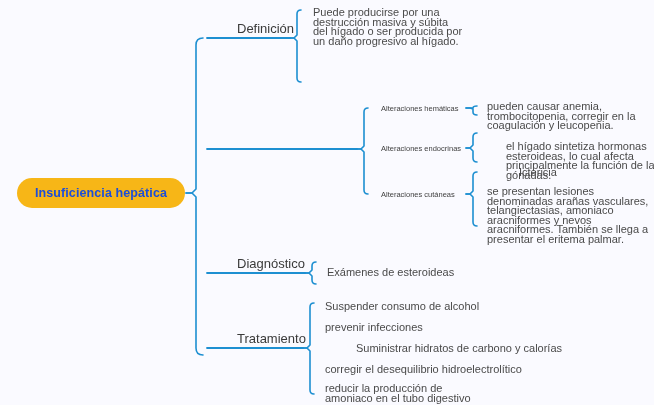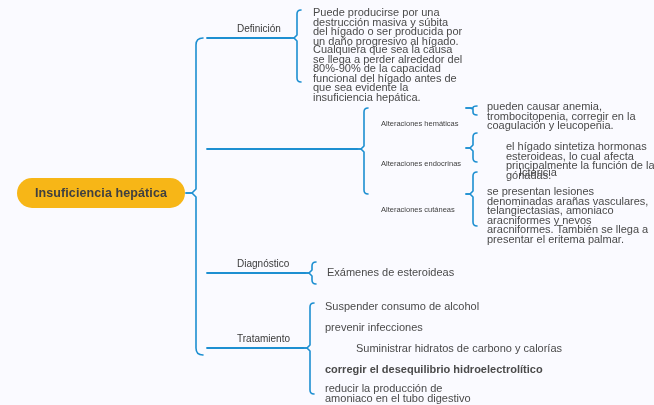--- a/index.html
+++ b/index.html
@@ -37,43 +37,42 @@
     background: #F7B617;
     border-radius: 15px;
     display: flex;
     align-items: center;
     justify-content: center;
     box-sizing: border-box;
   }
   .root-label {
     font-size: 12.5px;
     font-weight: bold;
-    color: #404040;
+    color: #1d4ed8;
     letter-spacing: 0.1px;
     white-space: nowrap;
   }
   
   .branch {
     position: absolute;
   }
   .branch-label {
-    font-size: 10px;
+    font-size: 13px;
     color: #3A3A3A;
     white-space: nowrap;
     line-height: 13px;
     padding: 0 6px 2px 6px;
   }
   
   .sub-label {
     position: absolute;
     font-size: 7.5px;
     color: #3F3F3F;
     white-space: nowrap;
     line-height: 10px;
-    margin-top: 15px;
   }
   
   .leaf {
     position: absolute;
     font-size: 11px;
     color: #4A4A4A;
     line-height: 9.6px;
   }
   .leaf-narrow { width: 152px; }
   .leaf-wide   { width: 162px; }
@@ -120,21 +119,20 @@
   <div class="root-node">
     <span class="root-label">Insuficiencia hepática</span>
   </div>
 
   <div class="branch" style="left:231px; top:22px;">
     <div class="branch-label">Definición</div>
   </div>
 
   <div class="leaf leaf-narrow" style="left:313px; top:8px;">Puede producirse por una destrucción masiva y súbita del hígado o ser producida por un daño progresivo al hígado.</div>
 
-  <div class="leaf leaf-narrow" style="left:313px; top:45px;">Cualquiera que sea la causa se llega a perder alrededor del 80%-90% de la capacidad funcional del hígado antes de que sea evidente la insuficiencia hepática.</div>
 
 
   <div class="sub-label" style="left:381px; top:104px;">Alteraciones hemáticas</div>
 
   <div class="sub-label" style="left:381px; top:144px;">Alteraciones endocrinas</div>
 
   <div class="sub-label" style="left:381px; top:190px;">Alteraciones cutáneas</div>
 
   <div class="leaf leaf-wide" style="left:487px; top:102px;">pueden causar anemia, trombocitopenia, corregir en la coagulación y leucopenia.</div>
 
@@ -153,17 +151,17 @@
   <div class="branch" style="left:231px; top:332px;">
     <div class="branch-label">Tratamiento</div>
   </div>
 
   <div class="leaf leaf-one" style="left:325px; top:302px;">Suspender consumo de alcohol</div>
 
   <div class="leaf leaf-one" style="left:325px; top:323px;">prevenir infecciones</div>
 
   <div class="leaf leaf-one" style="left:325px; top:344px;margin-left:31px;">Suministrar hidratos de carbono y calorías</div>
 
-  <div class="leaf leaf-one" style="left:325px; top:365px;font-weight:bold;">corregir el desequilibrio hidroelectrolítico</div>
+  <div class="leaf leaf-one" style="left:325px; top:365px;">corregir el desequilibrio hidroelectrolítico</div>
 
   <div class="leaf" style="left:325px; top:384px; width:150px;">reducir la producción de amoniaco en el tubo digestivo</div>
 
 </div>
 
 </body></html>

